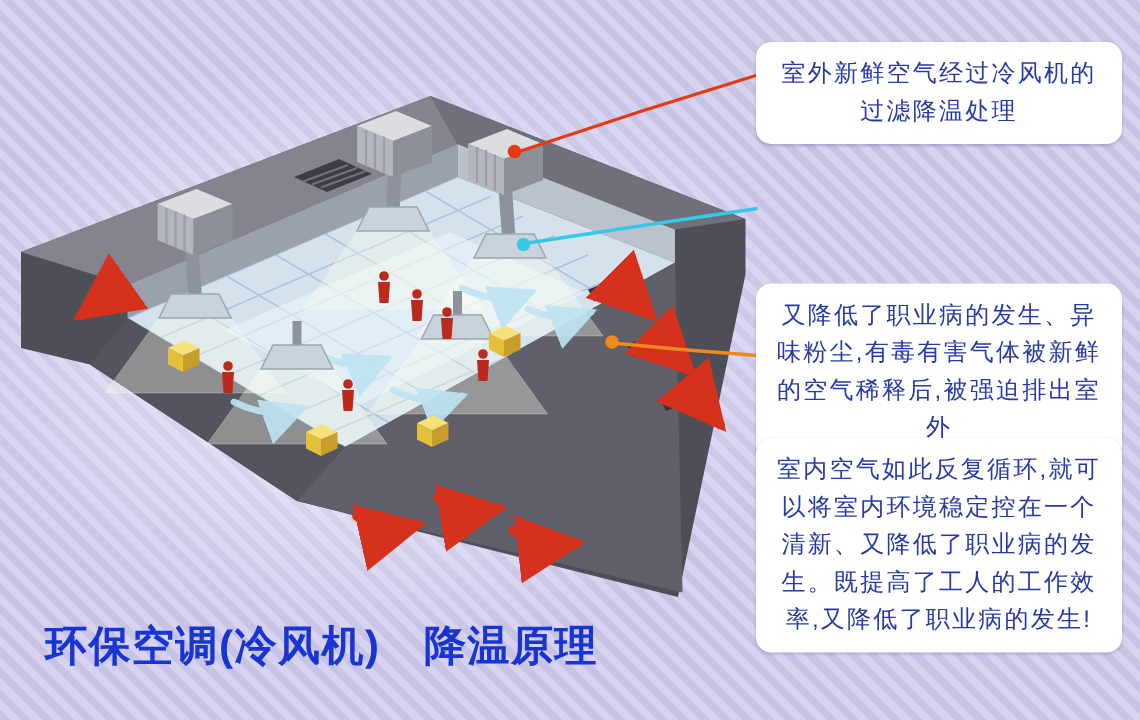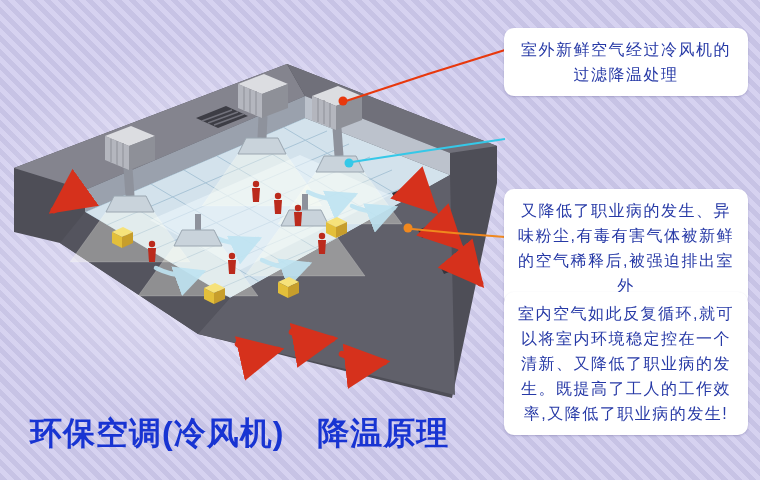--- a/index.html
+++ b/index.html
@@ -16,21 +16,21 @@
     position:absolute;left:504px;width:218px;
     background:#ffffff;border-radius:10px;
     padding:9px 13px;box-shadow:0 1px 2px rgba(60,50,120,.25);text-align:center;
   }
   .callout p{
     margin:0;color:#2639a6;font-size:16px;line-height:25px;
     letter-spacing:1.5px;font-weight:500;
   }
   .main-title{
     position:absolute;left:30px;top:412px;
-    font-size:32px;font-weight:bold;letter-spacing:1px;
+    font-size:28px;font-weight:bold;letter-spacing:1px;
   }
 </style>
 </head>
 <body>
 
 <div class="stage">
 
   <svg class="scene" width="760" height="480" viewBox="0 0 760 480">
     <defs>
       <radialGradient id="glow" cx="50%" cy="50%" r="50%">

